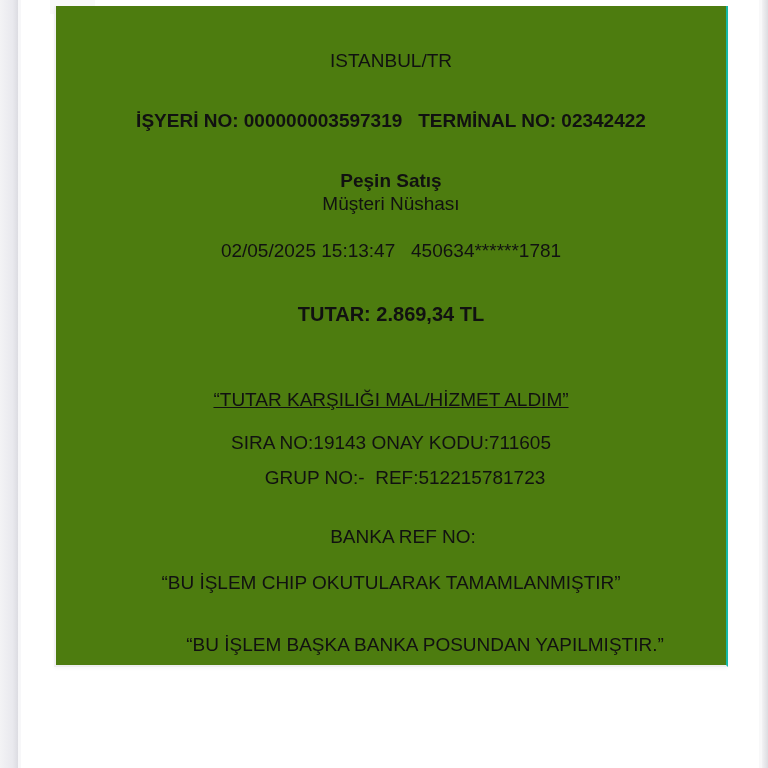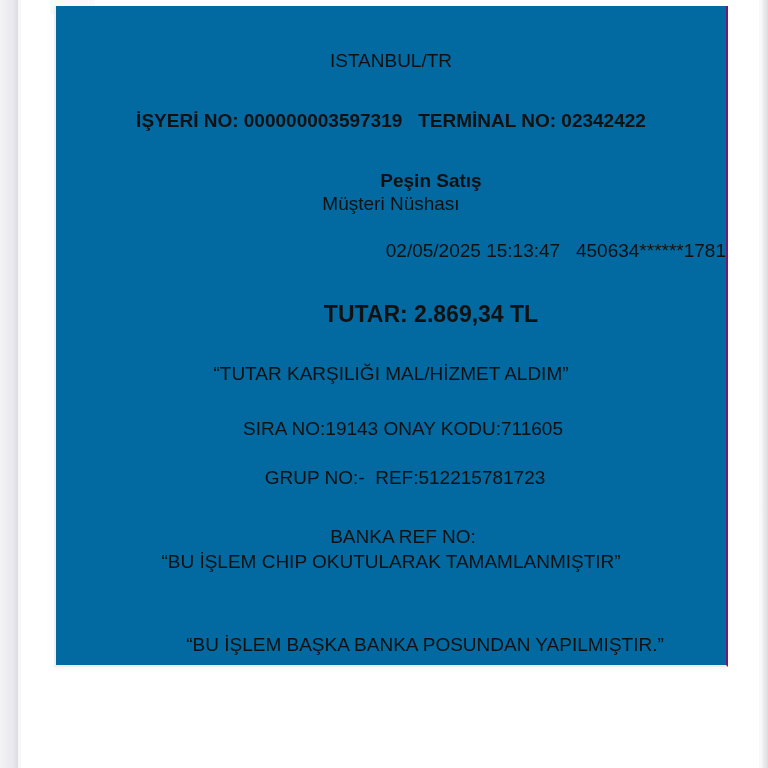--- a/index.html
+++ b/index.html
@@ -47,57 +47,57 @@
       left: 50px; top: 0;
       width: 45px; height: 14px;
       background: #f9f9fa;
     }
     .receipt {
       position: absolute;
       left: 54px;
       top: 6px;
       width: 674px;
       height: 661px;
-      background: #0369a1;
+      background: #4d7c0f;
       border-left: 2px solid #f1f1f3;
-      border-right: 2px solid #701a75;
+      border-right: 2px solid #14b8a6;
       border-bottom: 2px solid #eeeeef;
       box-shadow: 0 2px 3px rgba(0,0,0,0.03);
       box-sizing: border-box;
     }
     .line {
       position: absolute;
       left: 0;
       width: 100%;
       text-align: center;
       font-size: 19px;
       line-height: 24px;
       white-space: pre;
       letter-spacing: 0px;
     }
-    .bold { font-weight: bold; margin-left: 40px; }
-    .amount { font-size: 23px; line-height: 28px; }
+    .bold { font-weight: bold; }
+    .amount { font-size: 20px; line-height: 28px; }
   </style>
 </head>
 <body>
 
 <div class="viewport">
   <div class="left-strip"></div>
   <div class="left-edge"></div>
   <div class="right-edge"></div>
   <div class="right-strip"></div>
   <div class="top-tab"></div>
 
   <div class="receipt">
     <div class="line" style="top:43px;">ISTANBUL/TR</div>
     <div class="line" style="top:103px;font-weight:bold;">İŞYERİ NO: 000000003597319   TERMİNAL NO: 02342422</div>
     <div class="line bold" style="top:163px;">Peşin Satış</div>
     <div class="line" style="top:186px;">Müşteri Nüshası</div>
-    <div class="line" style="top:233px;text-align:right;">02/05/2025 15:13:47   450634******1781</div>
+    <div class="line" style="top:233px;">02/05/2025 15:13:47   450634******1781</div>
     <div class="line bold amount" style="top:294px;">TUTAR: 2.869,34 TL</div>
-    <div class="line" style="top:356px;">“TUTAR KARŞILIĞI MAL/HİZMET ALDIM”</div>
-    <div class="line" style="top:411px;padding-left:12px;">SIRA NO:19143 ONAY KODU:711605</div>
+    <div class="line" style="top:382px;text-decoration:underline;">“TUTAR KARŞILIĞI MAL/HİZMET ALDIM”</div>
+    <div class="line" style="top:425px;">SIRA NO:19143 ONAY KODU:711605</div>
     <div class="line" style="top:460px;padding-left:14px;">GRUP NO:-  REF:512215781723</div>
     <div class="line" style="top:519px;margin-left:12px;">BANKA REF NO:</div>
-    <div class="line" style="top:544px;">“BU İŞLEM CHIP OKUTULARAK TAMAMLANMIŞTIR”</div>
+    <div class="line" style="top:565px;">“BU İŞLEM CHIP OKUTULARAK TAMAMLANMIŞTIR”</div>
     <div class="line" style="top:627px;margin-left:34px;">“BU İŞLEM BAŞKA BANKA POSUNDAN YAPILMIŞTIR.”</div>
   </div>
 </div>
 
 </body></html>

